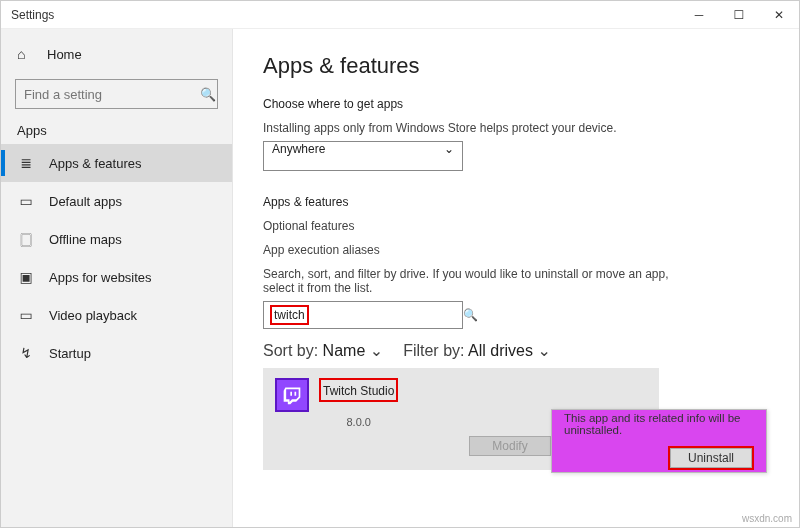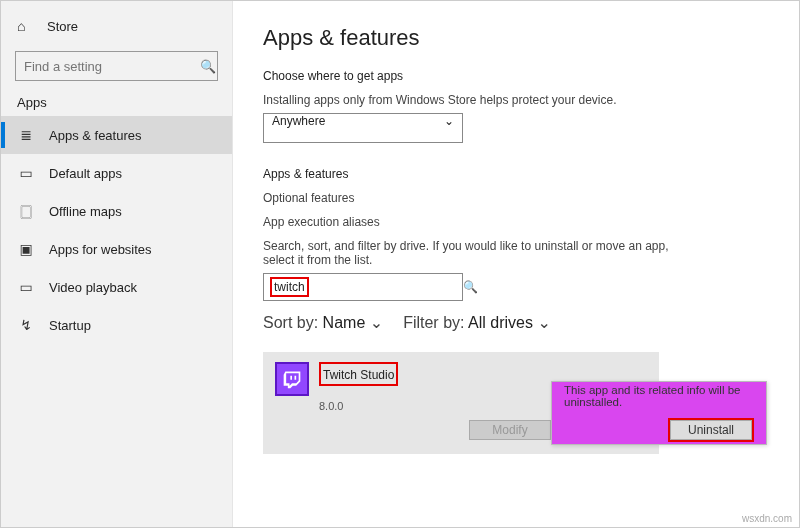--- a/index.html
+++ b/index.html
@@ -26,45 +26,52 @@
   .h2 { font-size: 12px; font-weight: 400; margin-bottom: 10px; }
   .desc { font-size: 12px; color: #444; margin-bottom: 6px; }
   .dropdown { width: 200px; height: 30px; border: 1px solid #888; display: flex; justify-content: space-between; padding: 0 8px; font-size: 12px; margin-bottom: 24px; }
   .link-row { font-size: 12px; color: #444; margin-bottom: 10px; }
   .search-apps { width: 200px; height: 28px; border: 1px solid #888; display: flex; align-items: center; padding: 0 6px; font-size: 12px; }
   .search-apps input { flex: 1; border: none; outline: none; font-size: 12px; }
   .highlight-box { border: 2px solid #e60000; display: inline-block; padding: 1px 2px; }
   .sort-row { margin-top: 12px; font-size: 16px; color: #444; display: flex; gap: 20px; }
   .sort-row .val { color: #222; }
 
-  .app-card { margin-top: 20px; background: #e6e6e6; padding: 10px 12px; width: 396px; position: relative; }
+  .app-card { margin-top: 8px; background: #e6e6e6; padding: 10px 12px; width: 396px; position: relative; text-align: center; }
   .app-top { display: flex; align-items: flex-start; gap: 10px; }
   .app-icon { width: 34px; height: 34px; background: #9147ff; display: flex; align-items: center; justify-content: center; border: 2px solid #5c16c5; }
   .app-icon svg { width: 20px; height: 20px; }
   .app-title-wrap { display: flex; flex-direction: column; }
   .app-title { font-size: 12px; }
   .app-version { font-size: 11px; color: #555; margin-top: 14px; }
   .app-actions { margin-top: 8px; display: flex; justify-content: flex-end; gap: 10px; }
   .btn { min-width: 82px; height: 20px; border: 1px solid #aaa; background: #ccc; font-size: 12px; display: flex; align-items: center; justify-content: center; color: #333; }
   .btn.disabled { color: #999; }
 
   .popup { position: absolute; right: 32px; top: 380px; width: 216px; background: #d946ef; border: 1px solid #bbb; box-shadow: 1px 1px 4px rgba(0,0,0,0.15); padding: 2px 12px; font-size: 11.5px; color: #333; }
   .popup .pop-btn-row { display: flex; justify-content: flex-end; margin-top: 10px; }
   .watermark { position: absolute; bottom: 4px; right: 8px; font-size: 10px; color: #aaa; }
 </style>
 </head>
 <body>
 
 <div class="window">
+  <div class="titlebar">
+    <span>Settings</span>
+    <div class="spacer"></div>
+    <div class="win-btn">─</div>
+    <div class="win-btn">☐</div>
+    <div class="win-btn">✕</div>
+  </div>
 
   <div class="content">
     <div class="sidebar">
       <div class="home-row">
         <span class="icon">⌂</span>
-        <span>Store</span>
+        <span>Home</span>
       </div>
       <div class="search-box">
         <input placeholder="Find a setting" style="">
         <span class="sicon">🔍</span>
       </div>
       <div class="nav-group-label">Apps</div>
 
       <div class="nav-item active">
         <span class="icon">≣</span>
         <span>Apps &amp; features</span>

